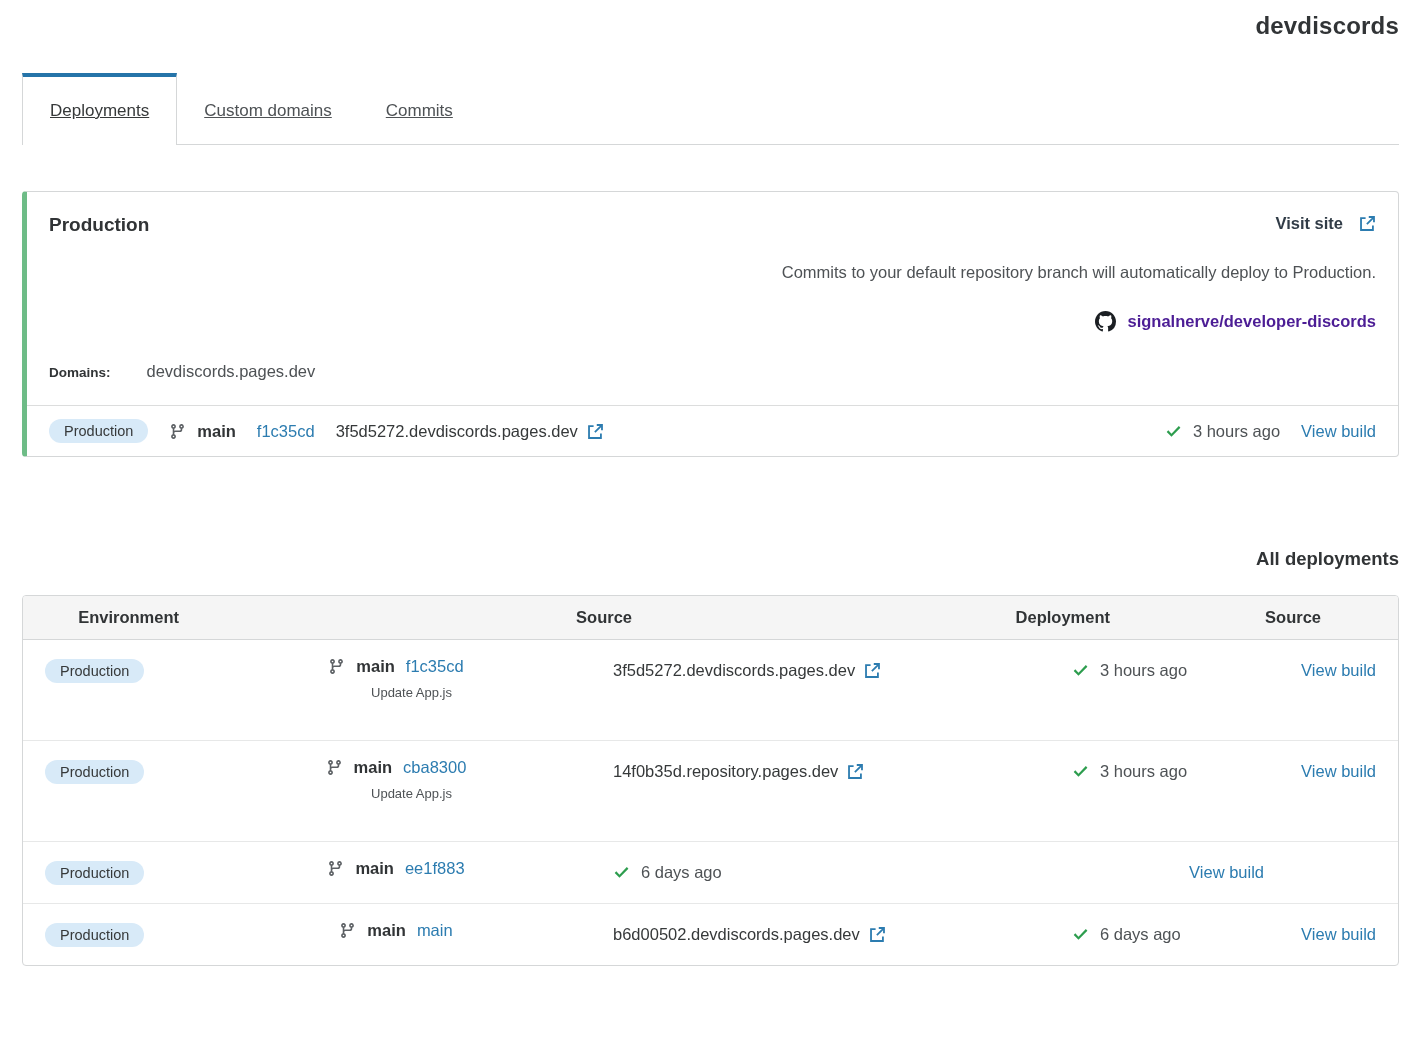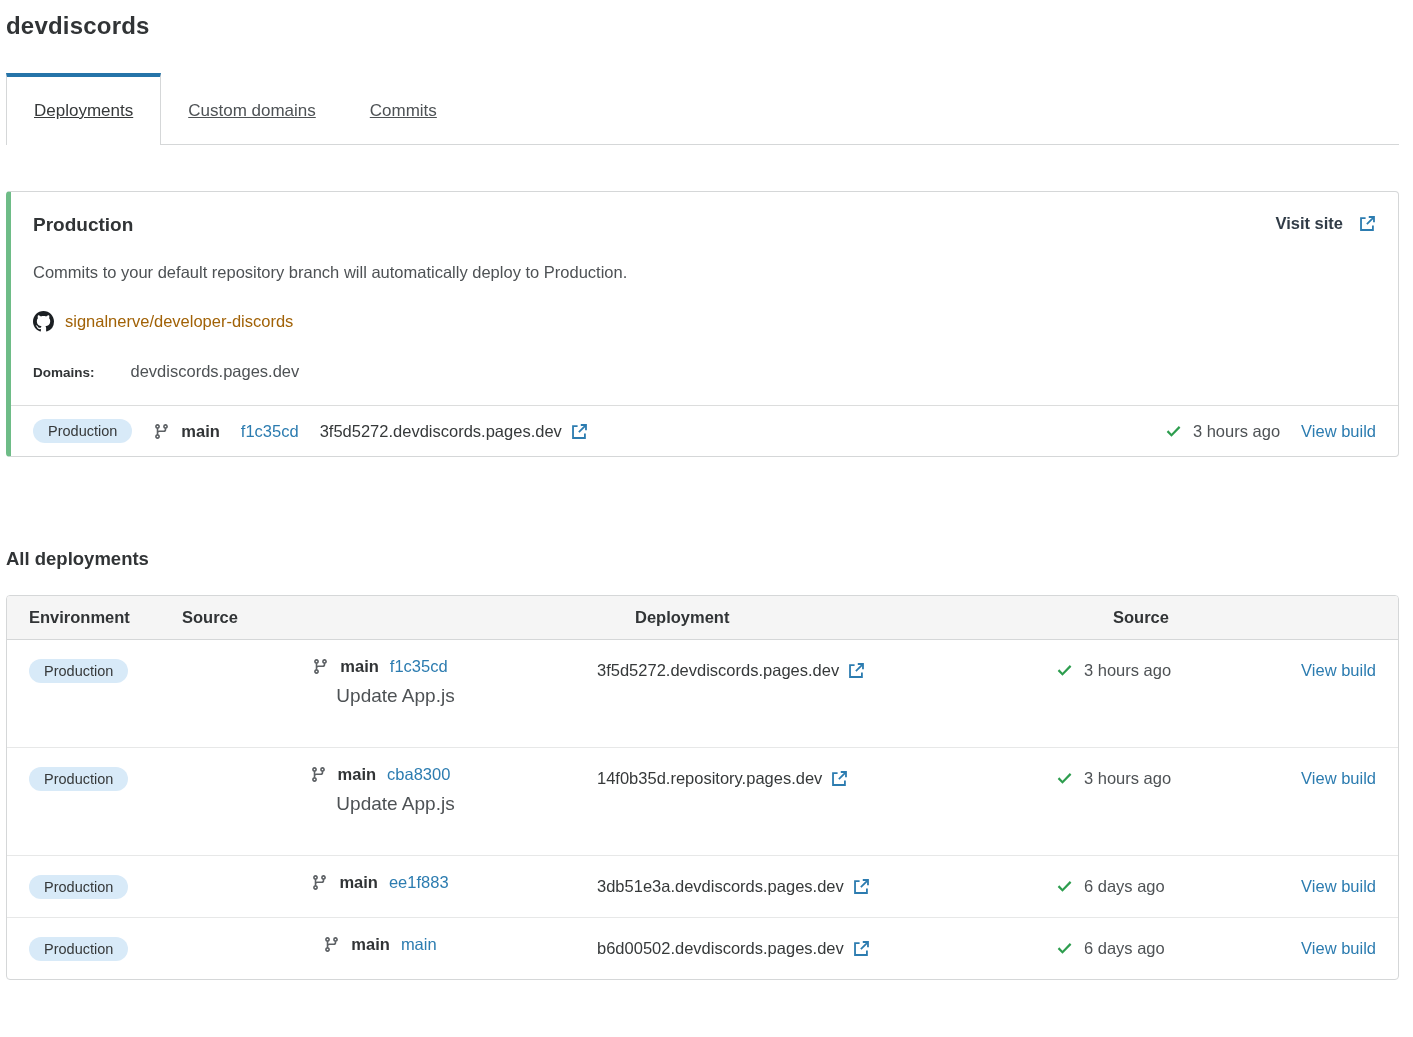--- a/index.html
+++ b/index.html
@@ -2,21 +2,21 @@
 <html><head>
 <meta charset="utf-8">
 <style>
   * { margin: 0; padding: 0; box-sizing: border-box; }
   html, body { background: #fff; }
   body {
     width: 1413px; height: 1037px; overflow: hidden;
     font-family: "Liberation Sans", "DejaVu Sans", sans-serif;
     color: #36393a;
   }
-  .page { padding: 12px 14px 0 6px; }
+  .page { padding: 12px 14px 0 22px; text-align: right; }
 
   
   .page-title { font-size: 24px; font-weight: 700; letter-spacing: .2px; color: #313436; padding-left: 0; }
 
   
   .tabs { display: flex; align-items: stretch; margin-top: 33px; border-bottom: 1px solid #d5d7d8; height: 72px; }
   .tab {
     display: flex; align-items: center; padding: 0 27px;
     font-size: 17px; color: #4e5255; cursor: pointer;
     border-top: 4px solid transparent;
@@ -38,21 +38,21 @@
   .prod-card-body { padding: 22px 22px 24px 22px; }
   .prod-head-row { display: flex; align-items: flex-start; justify-content: space-between; }
   .prod-title { font-size: 19px; font-weight: 700; color: #313436; }
   .visit-site { display: inline-flex; align-items: center; gap: 16px; text-decoration: none; cursor: pointer; }
   .visit-site-label { font-size: 16.5px; font-weight: 600; color: #313c47; }
   .icon { display: inline-flex; flex: none; }
   .icon svg { display: block; }
   .ext-blue { color: #2c7cb0; }
   .prod-desc { margin-top: 27px; font-size: 16.5px; color: #4e5255; }
   .repo-row { display: inline-flex; align-items: center; gap: 11px; margin-top: 29px; cursor: pointer; color: #1b1f23; }
-  .repo-name { font-size: 16.5px; font-weight: 400; color: #a16207; }
+  .repo-name { font-size: 16.5px; font-weight: 700; color: #4c1d95; }
   .domains-row { display: flex; align-items: baseline; margin-top: 26px; }
   .domains-label { font-size: 13.5px; font-weight: 700; color: #313436; }
   .domains-value { font-size: 16.5px; color: #4e5255; margin-left: 36px; }
 
   .prod-card-footer {
     border-top: 1px solid #dcdddd;
     padding: 13px 22px; display: flex; align-items: center;
   }
   .footer-left { display: flex; align-items: center; gap: 21px; }
   .footer-right { margin-left: auto; display: flex; align-items: center; gap: 21px; }
@@ -87,21 +87,21 @@
     background: #f5f5f5; border-bottom: 1px solid #d5d7d8;
     height: 44px; align-items: center; gap: 19px;
   }
   .th { font-size: 16.5px; font-weight: 700; color: #313436; }
   .trow { padding-top: 17px; padding-bottom: 17px; align-items: start; }
   .trow + .trow { border-top: 1px solid #e7e8e8; }
   .trow .cell { min-height: 27px; display: flex; align-items: center; }
   .cell-env { align-items: flex-start; }
   .cell-src { flex-direction: column; align-items: flex-start; justify-content: flex-start; }
   .src-line { display: inline-flex; align-items: center; gap: 11px; }
-  .commit-msg { font-size: 19px; color: #4e5255; margin-top: 9px; margin-left: 31px; padding-bottom: 23px; }
+  .commit-msg { font-size: 13px; color: #4e5255; margin-top: 9px; margin-left: 31px; padding-bottom: 23px; }
   .commit-msg:empty { display: none; margin: 0; padding: 0; }
   .cell-action { justify-content: flex-end; }
 </style>
 </head>
 <body>
 
 <svg width="0" height="0" style="position:absolute">
   <defs>
     <symbol id="i-ext" viewBox="0 0 16 16">
       <path fill="none" stroke="currentColor" stroke-width="1.7" d="M6.2 2.9H1.9v11.2h11.2V9.8"></path>
@@ -295,30 +295,20 @@
           <span class="icon branch-icon">
               <svg width="17" height="17">
                 <use href="#i-branch"></use>
               </svg>
             </span>
           <span class="branch-name">main</span>
           <a class="commit-link">ee1f883</a>
         </span>
       </div>
       <div class="cell">
-        <a class="deploy-link">
-          <span class="deploy-url">3db51e3a.devdiscords.pages.dev</span>
-          <span class="icon ext-blue">
-              <svg width="17" height="17">
-                <use href="#i-ext"></use>
-              </svg>
-            </span>
-        </a>
-      </div>
-      <div class="cell">
         <span class="status-group">
           <span class="icon check-icon">
               <svg width="17" height="17">
                 <use href="#i-check"></use>
               </svg>
             </span>
           <span class="status-time">6 days ago</span>
         </span>
       </div>
       <div class="cell cell-action">

